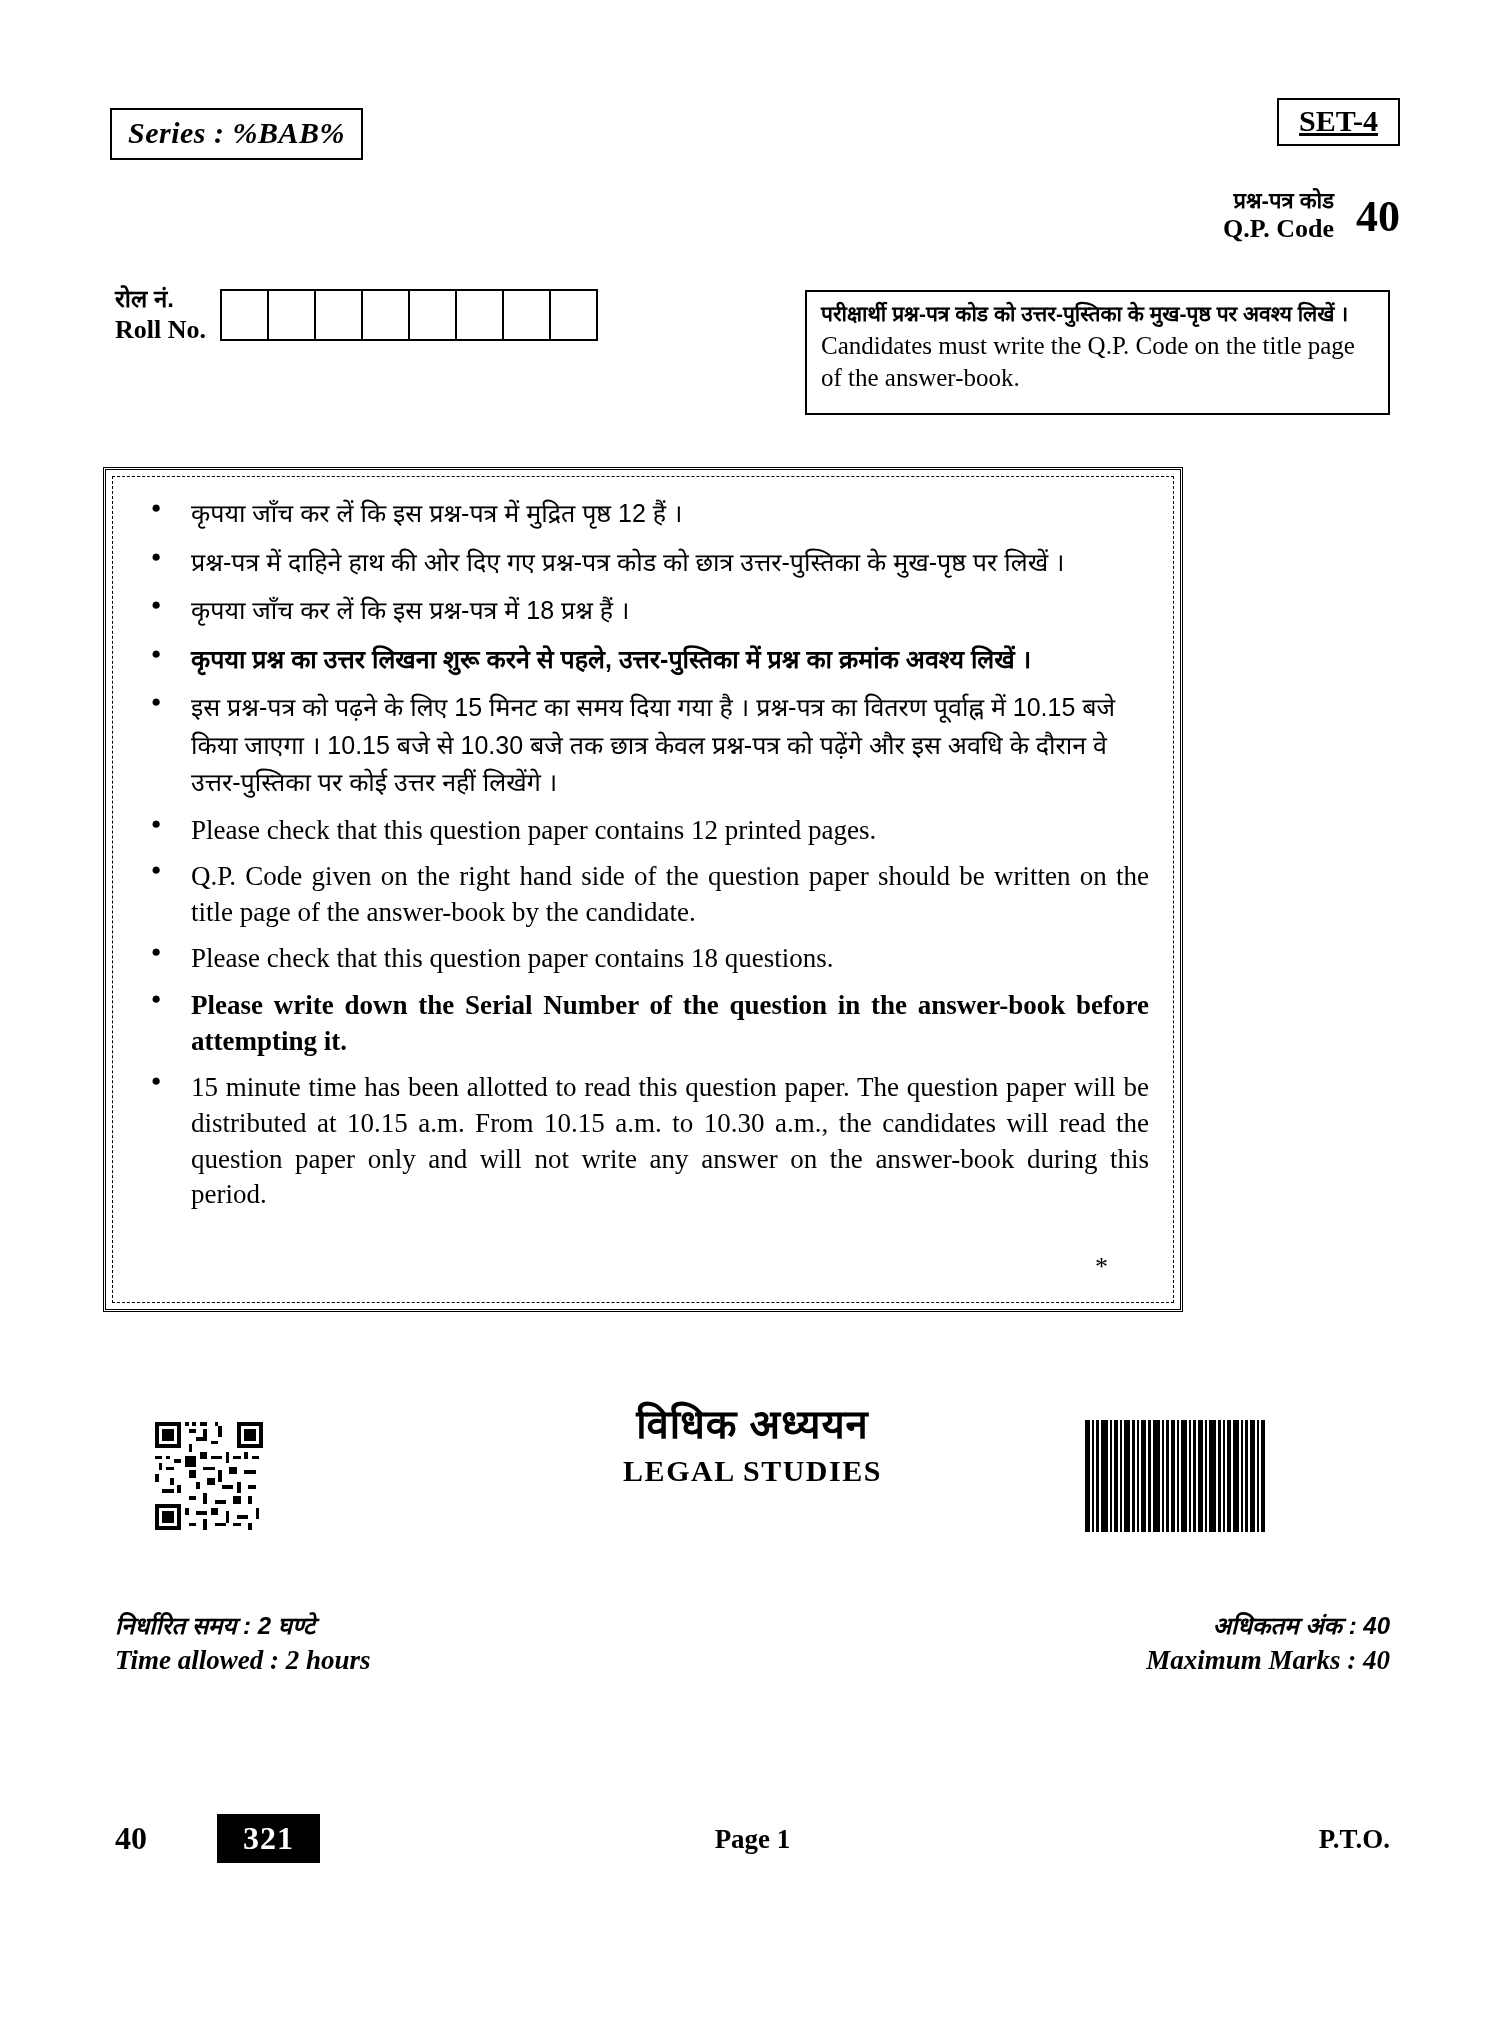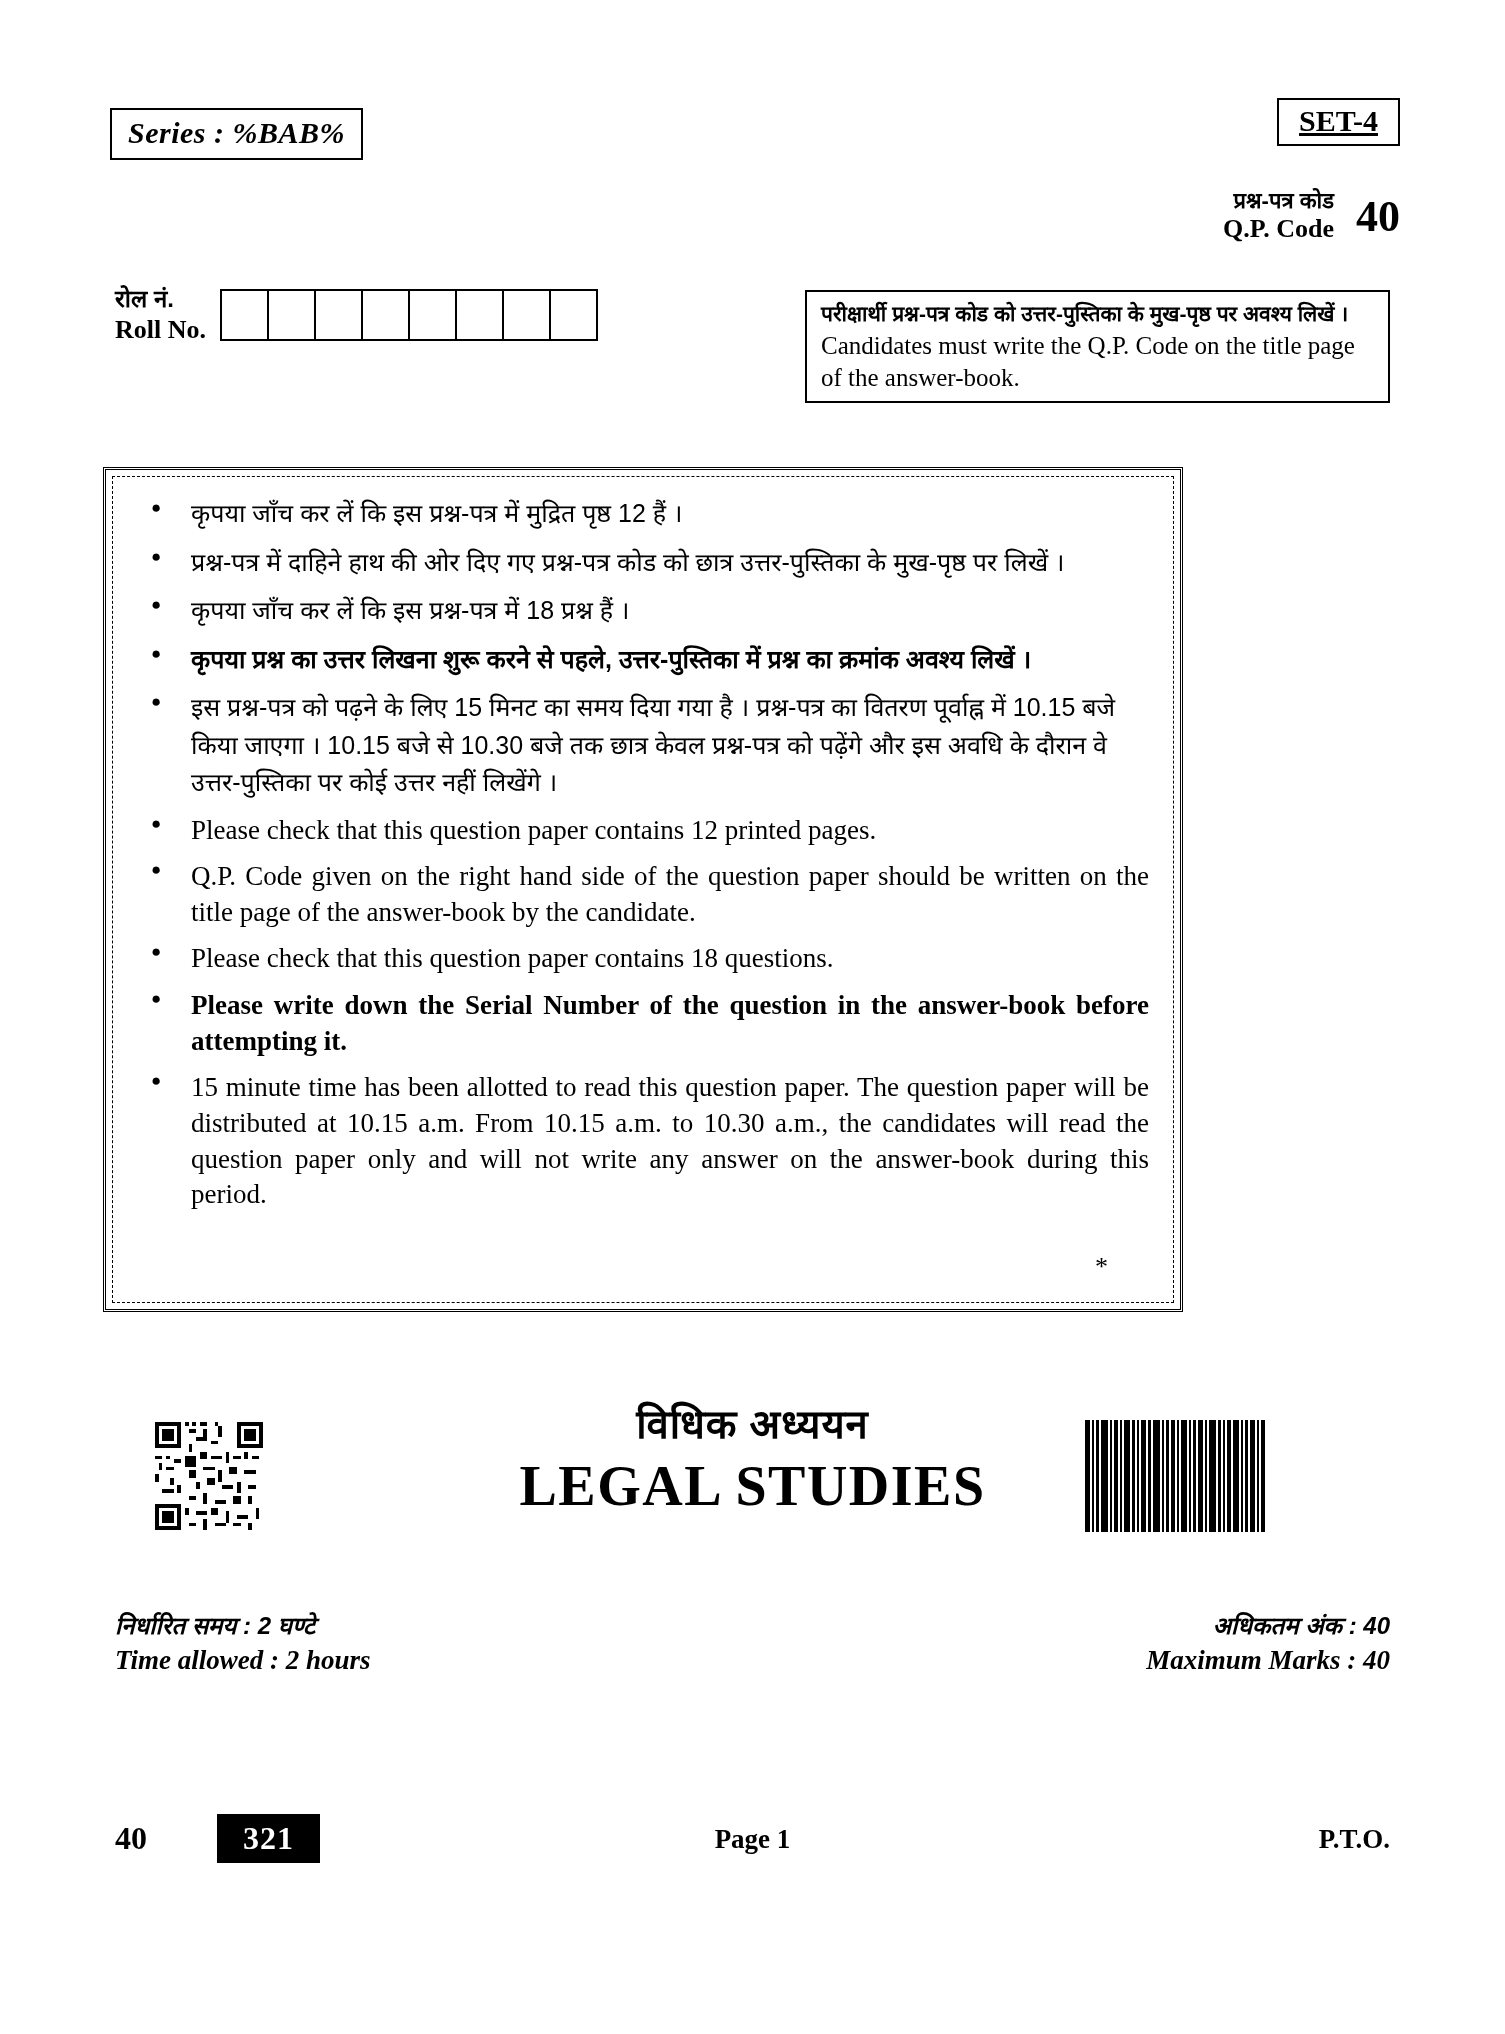--- a/index.html
+++ b/index.html
@@ -113,21 +113,21 @@
   }
   .rollno-cell:last-child { border-right: none; }
 
   
   .cand-note {
     position: absolute;
     left: 805px;
     top: 290px;
     width: 585px;
     border: 2px solid #000;
-    padding: 8px 12px 8px 14px;
+    padding: 8px 12px 20px 14px;
     box-sizing: border-box;
   }
   .cand-note .hi {
     font-family: "Liberation Sans", sans-serif;
     font-size: 21px;
     font-weight: bold;
     line-height: 1.35;
   }
   .cand-note .en {
     font-size: 25px;
@@ -200,21 +200,21 @@
     width: 1505px;
     text-align: center;
   }
   .title-hi {
     font-family: "Liberation Sans", sans-serif;
     font-size: 40px;
     font-weight: bold;
     letter-spacing: 1px;
   }
   .title-en {
-    font-size: 56px;
+    font-size: 30px;
     font-weight: bold;
     letter-spacing: 1.5px;
     margin-top: 4px;
   }
 
   
   .qr {
     position: absolute;
     left: 155px;
     top: 1422px;

